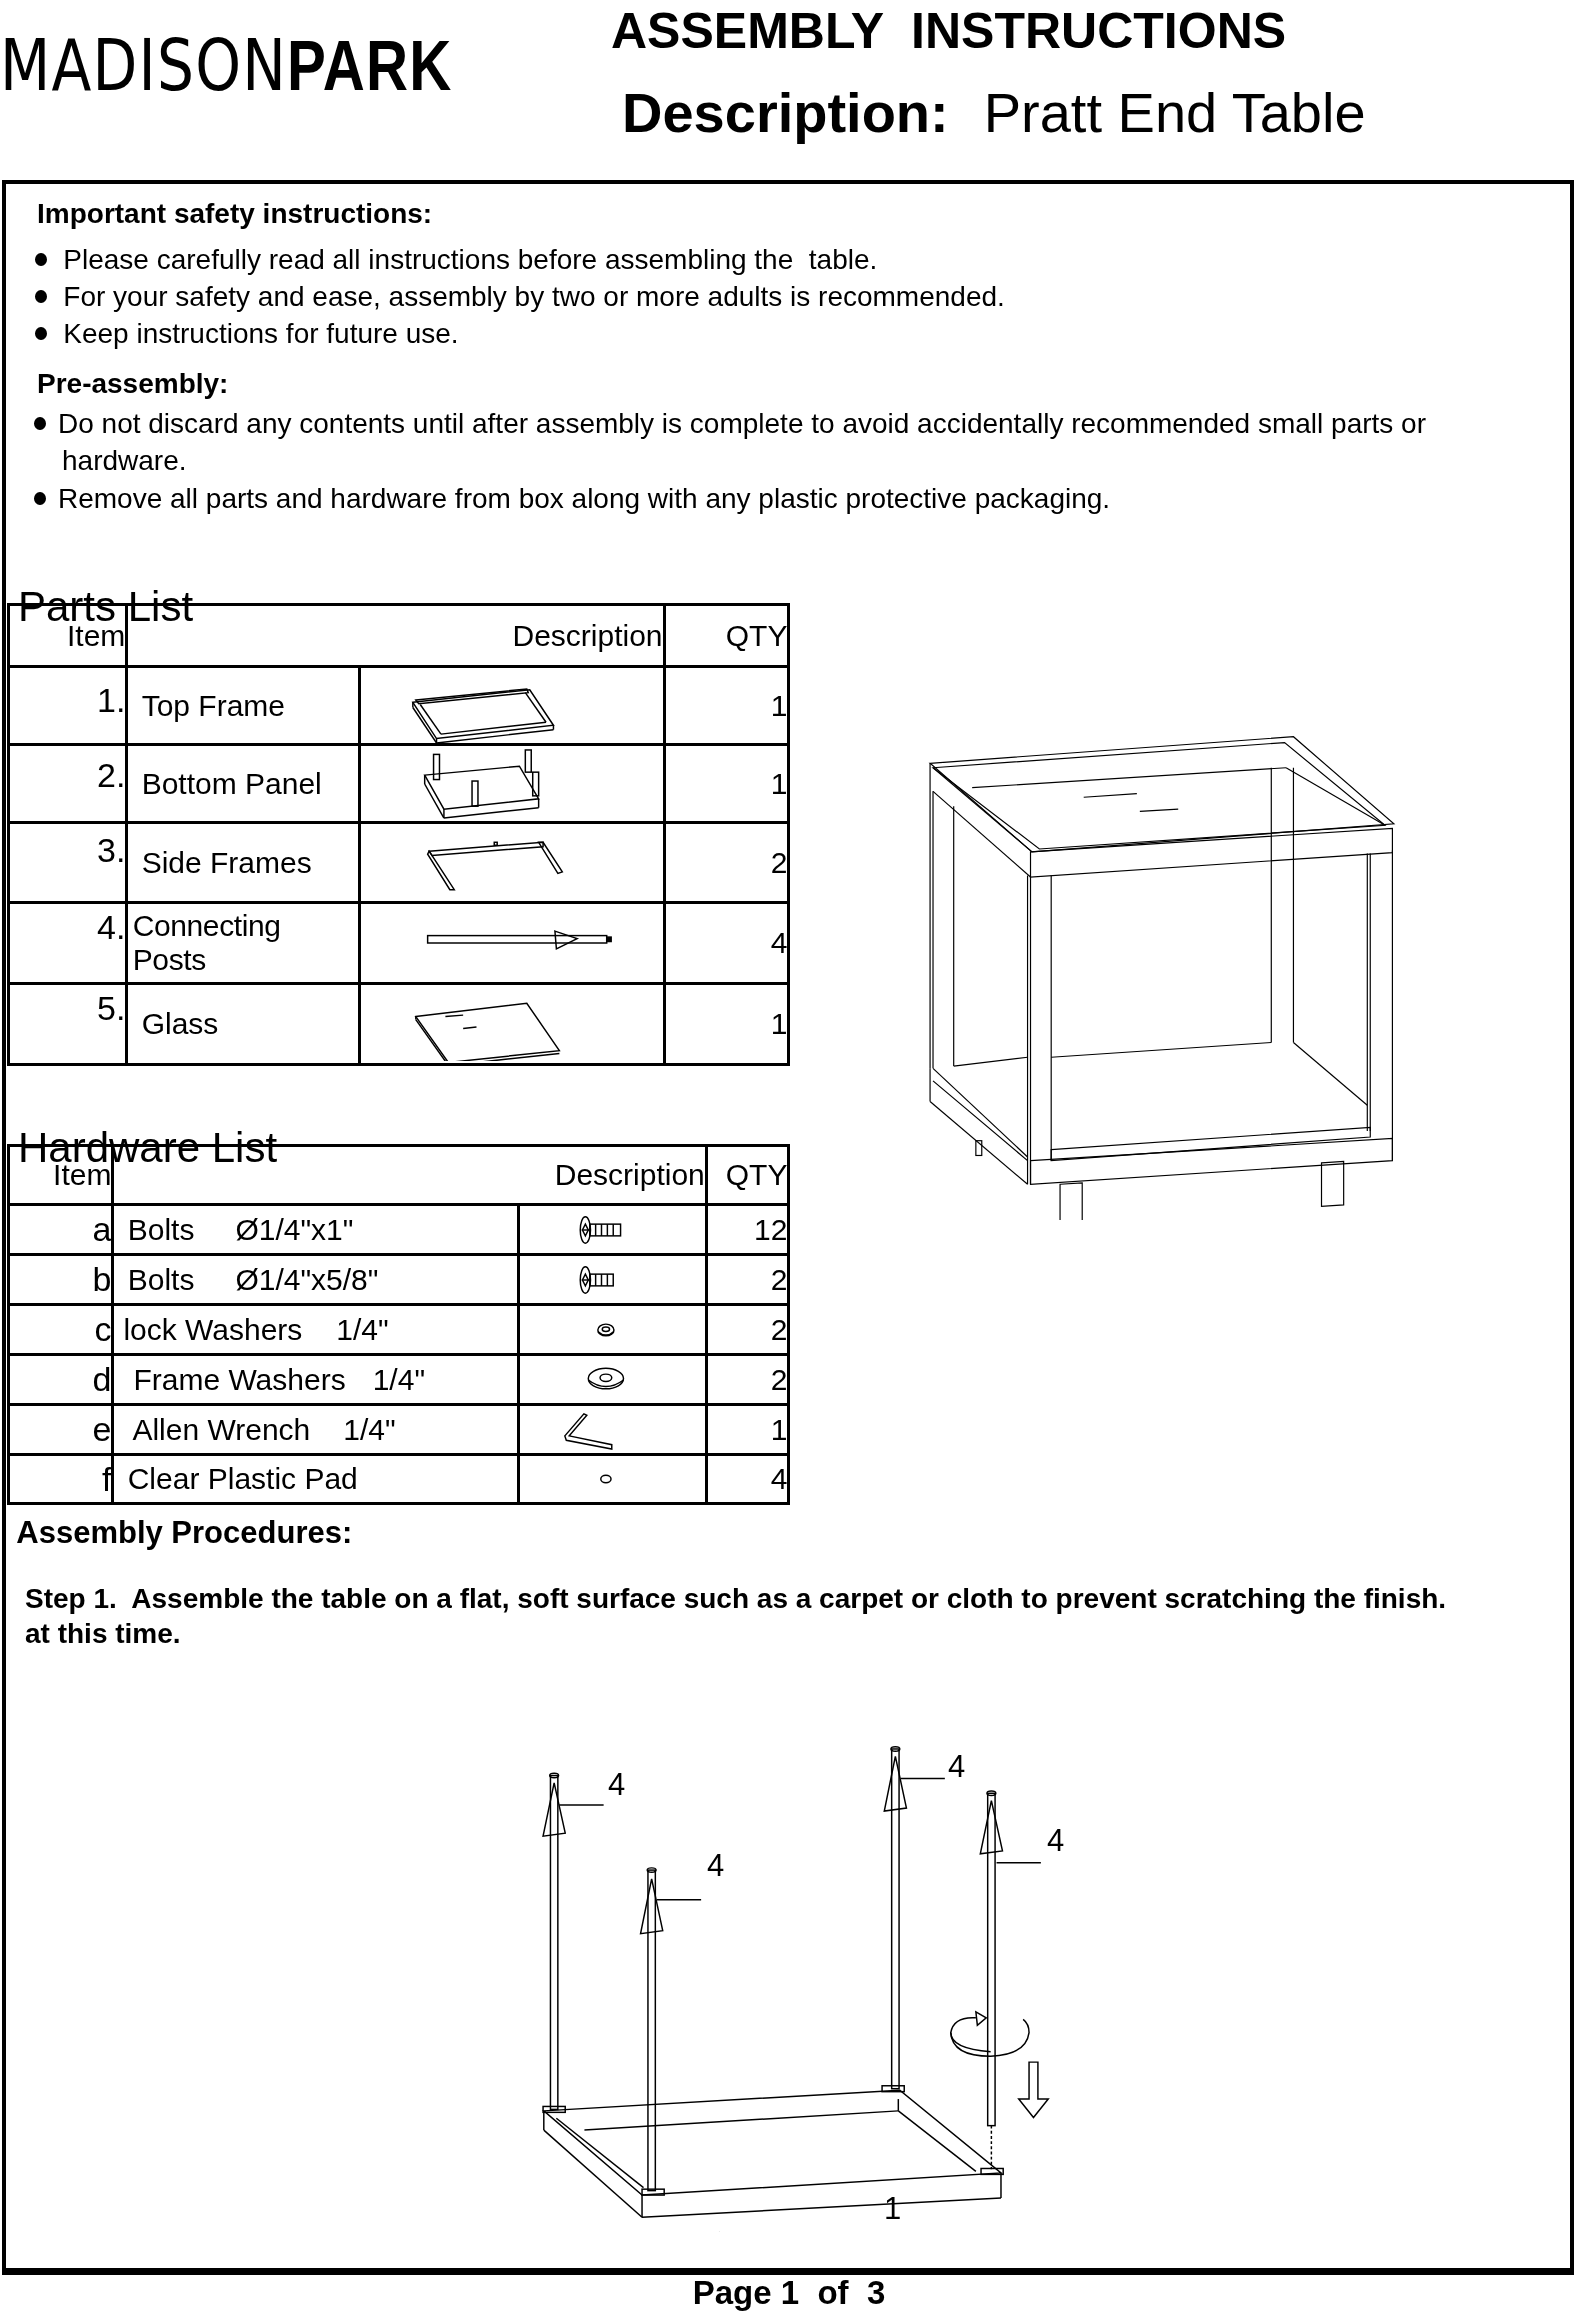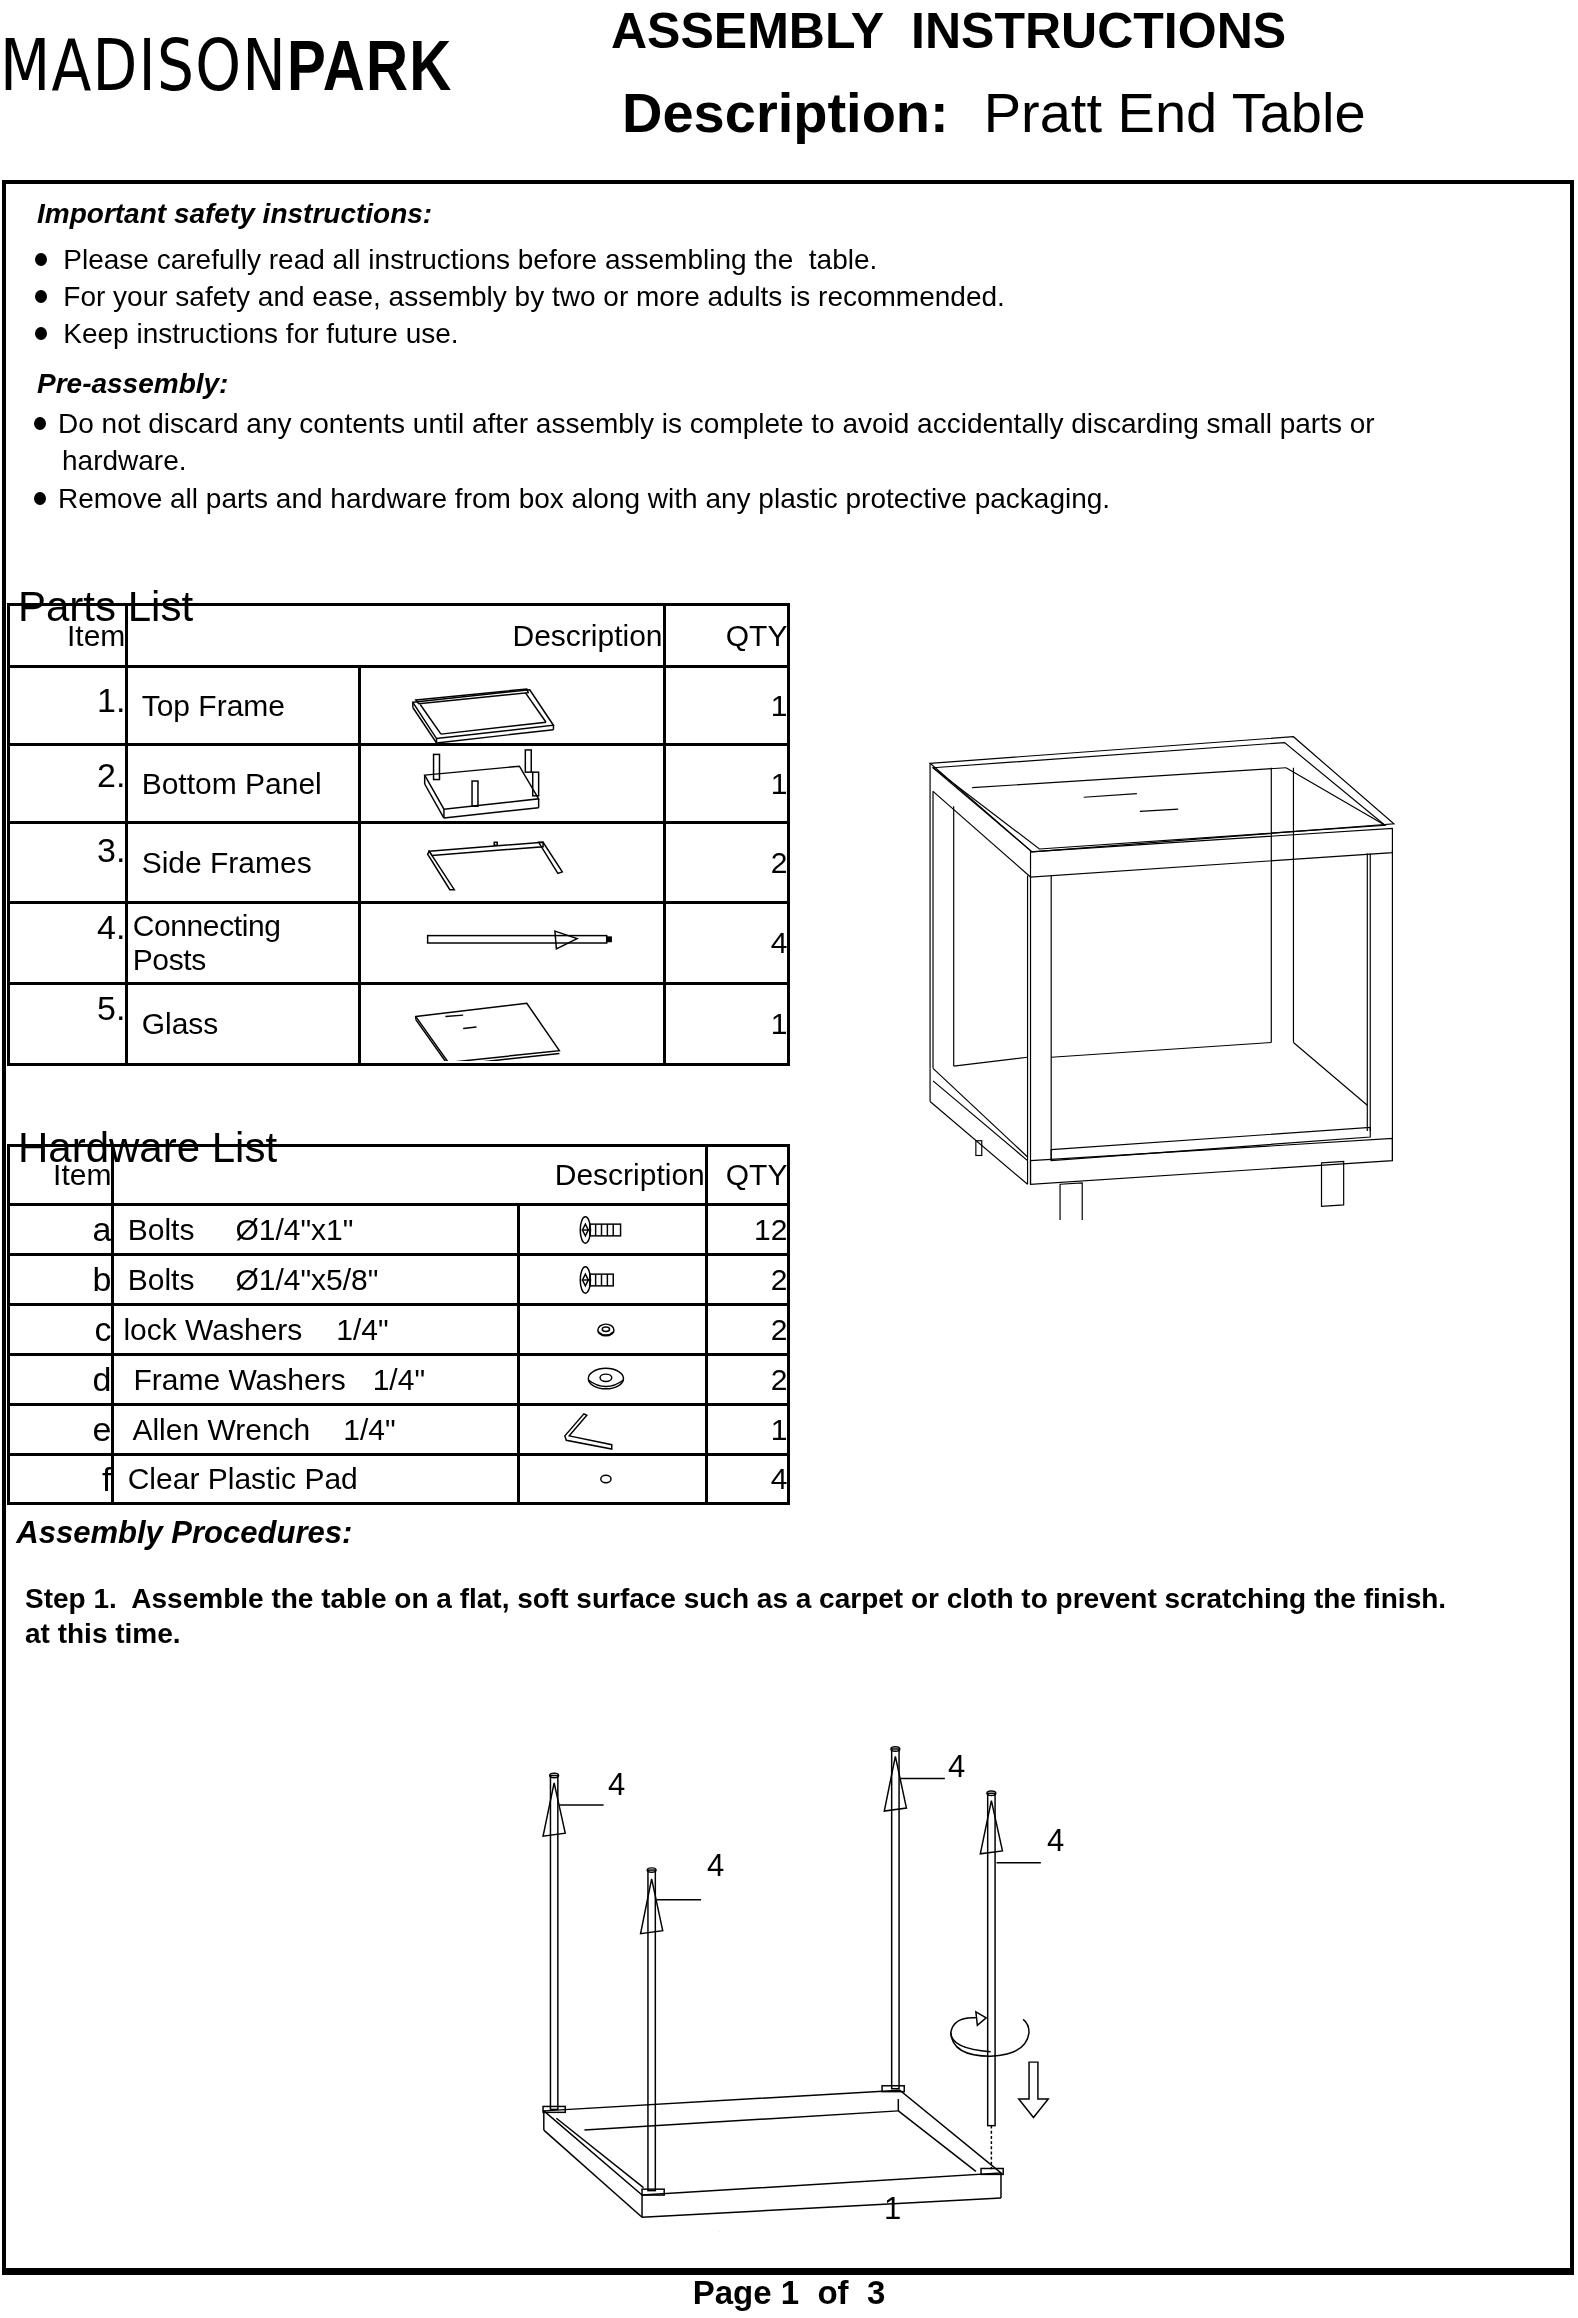--- a/index.html
+++ b/index.html
@@ -5,21 +5,21 @@
   html, body { margin:0; padding:0; background:#ffffff; }
   body { width:1578px; height:2319px; position:relative; overflow:hidden; font-family:"Liberation Sans", sans-serif; color:#000; }
   .abs { position:absolute; }
   .logo { left:0; top:30px; font-size:71px; letter-spacing:1.5px; transform:scaleX(0.82); transform-origin:left top; white-space:nowrap; line-height:1; }
   .logo .light { font-weight:300; font-family:"DejaVu Sans", sans-serif; font-weight:normal; }
   .logo .bold { font-weight:bold; font-family:"Liberation Sans", sans-serif; }
   .hdr-title { left:611px; top:1.5px; font-size:50px; font-weight:bold; white-space:nowrap; letter-spacing:0px; }
   .hdr-desc { left:622px; top:80px; font-size:56px; white-space:nowrap; }
   .hdr-desc .lbl { font-weight:bold; }
   .frame { left:2.2px; top:180px; width:1564px; height:2084px; border:4.4px solid #000; border-bottom-width:7.4px; box-sizing:content-box; }
-  .sec-head { font-size:28px; font-weight:bold; white-space:nowrap;font-style:italic; }
+  .sec-head { font-size:28px; font-weight:bold; white-space:nowrap; }
   .bullet-row { font-size:28px; white-space:nowrap; }
   .bullet { display:inline-block; width:12px; height:13.3px; border-radius:50%; background:#000; vertical-align:middle; margin-right:16.3px; position:relative; top:-2.2px; }
   .list-title { font-size:42px; white-space:nowrap;margin-top:40px; }
   table.grid { position:absolute; border-collapse:collapse; }
   table.grid td { border:3px solid #000; padding:0; text-align:right; vertical-align:middle; font-size:30px; }
   table.grid td.left { text-align:left; padding-left:13.3px; }
   .step-text { font-size:28px; line-height:35px; white-space:nowrap; }
   .page-num { left:0; width:1578px; top:2274px; text-align:center; font-size:33px; font-weight:bold; }
   svg { display:block; }
 </style>
@@ -31,21 +31,21 @@
 <div class="abs hdr-desc"><span class="lbl">Description:</span><span style="display:inline-block;width:35px"></span><span>Pratt End Table</span></div>
 
 <div class="abs frame"></div>
 
 <div class="abs sec-head" style="left:37px;top:198px;">Important safety instructions:</div>
 <div class="abs bullet-row" style="left:35px;top:244px;"><span class="bullet"></span><span style="white-space:pre;">Please carefully read all instructions before assembling the  table.</span></div>
 <div class="abs bullet-row" style="left:35px;top:281px;"><span class="bullet"></span><span>For your safety and ease, assembly by two or more adults is recommended.</span></div>
 <div class="abs bullet-row" style="left:35px;top:318px;"><span class="bullet"></span><span>Keep instructions for future use.</span></div>
 
 <div class="abs sec-head" style="left:37px;top:368px;">Pre-assembly:</div>
-<div class="abs bullet-row" style="left:34px;top:408px;"><span class="bullet" style="margin-right:12px"></span><span>Do not discard any contents until after assembly is complete to avoid accidentally discarding small parts or</span></div>
+<div class="abs bullet-row" style="left:34px;top:408px;"><span class="bullet" style="margin-right:12px"></span><span>Do not discard any contents until after assembly is complete to avoid accidentally recommended small parts or</span></div>
 <div class="abs bullet-row" style="left:62px;top:445px;">hardware.</div>
 <div class="abs bullet-row" style="left:34px;top:483px;"><span class="bullet" style="margin-right:12px"></span><span>Remove all parts and hardware from box along with any plastic protective packaging.</span></div>
 
 <div class="abs list-title" style="left:18px;top:543px;">Parts List</div>
 <table class="grid" style="left:7.4px;top:603px;width:783px;">
   <colgroup>
       <col style="width:120px">
       <col style="width:235px">
       <col style="width:302px">
       <col style="width:127px">

